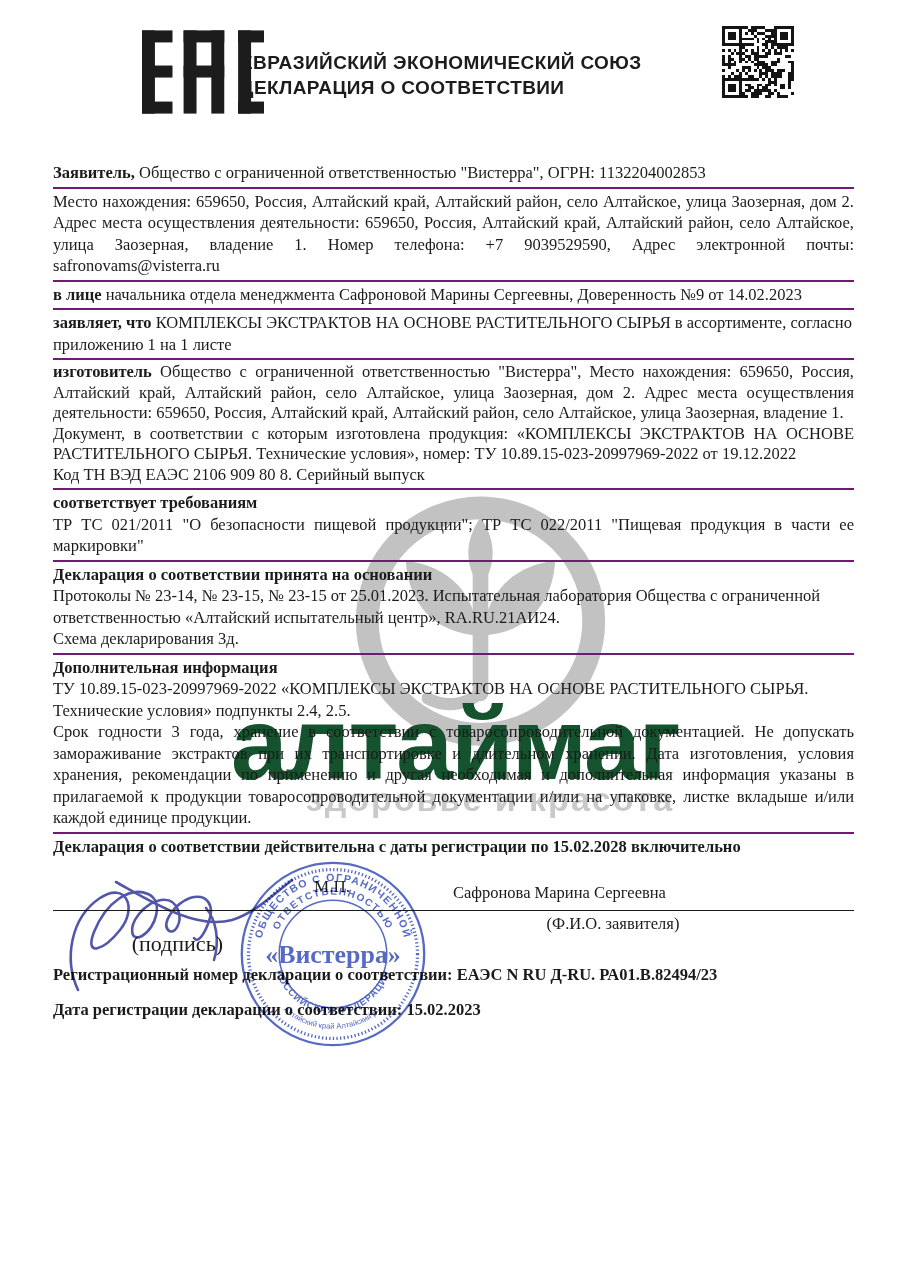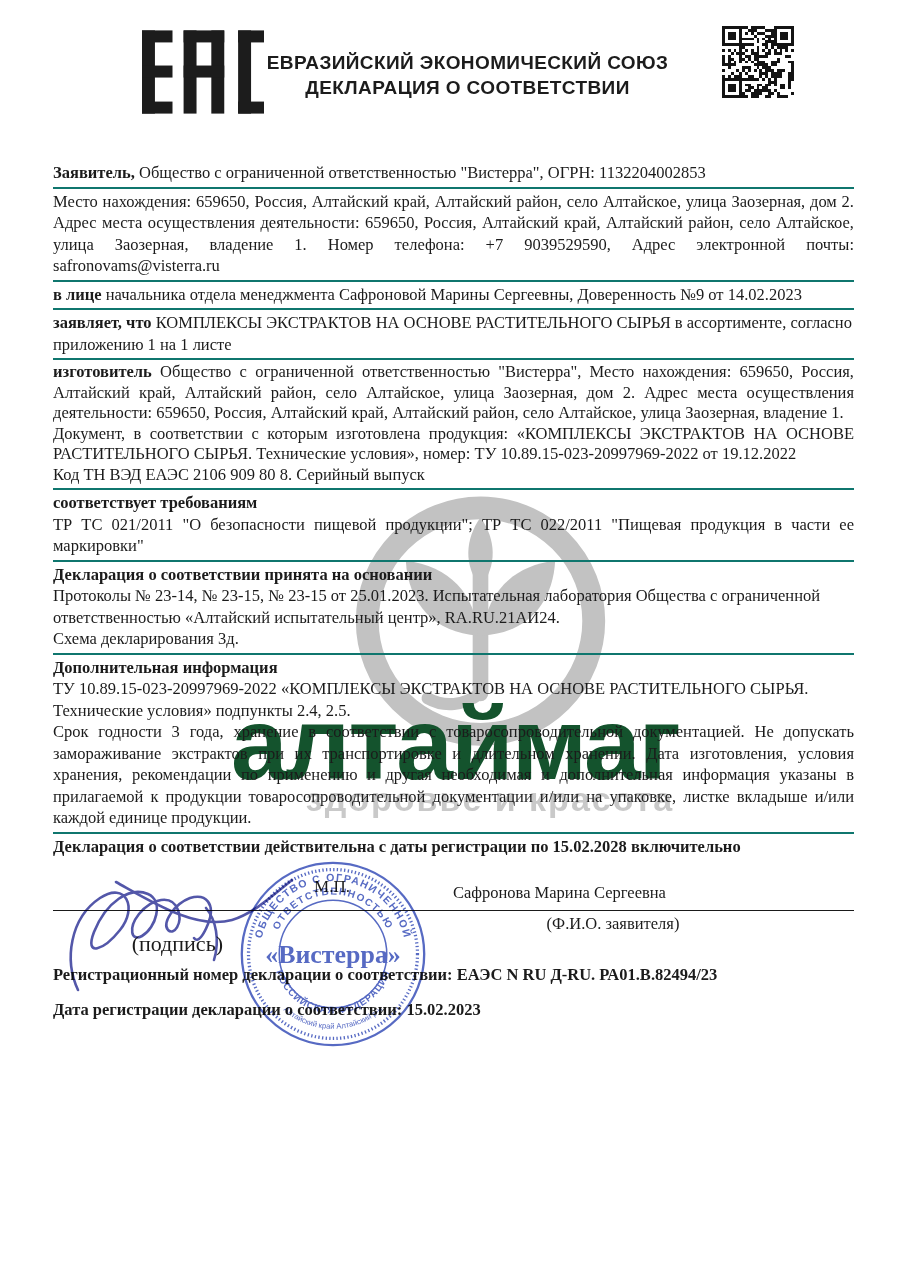--- a/index.html
+++ b/index.html
@@ -1,36 +1,36 @@
 <!DOCTYPE html>
 <html><head>
 <meta charset="utf-8">
 <style>
   html,body{margin:0;padding:0;background:#e8e8e8;}
   .page{position:relative;width:900px;height:1273px;background:#ffffff;overflow:hidden;
         font-family:"Liberation Serif", serif;color:#1b1b1b;}
   
   .eac{position:absolute;left:142px;top:30px;width:122px;height:84px;}
-  .title{position:absolute;left:240px;top:50px;width:455px;text-align:center;
+  .title{position:absolute;left:240px;top:50px;width:455px;
          font-family:"Liberation Sans", sans-serif;font-weight:bold;font-size:19px;
          line-height:25px;letter-spacing:.4px;color:#1c1c1c;}
   .qr{position:absolute;left:722px;top:26px;width:72px;height:72px;}
   
   .wm{position:absolute;z-index:0;color:#bdbdbd;}
   .wm-logo{left:348px;top:486px;width:265px;height:275px;}
   .wm-brand{left:105px;top:694px;width:700px;text-align:center;
             font-family:"Liberation Sans", sans-serif;font-weight:bold;
             font-size:102px;line-height:100px;letter-spacing:-2px;color:#14532d;}
   .wm-tag{left:140px;top:780px;width:700px;text-align:center;
           font-family:Liberation Sans, sans-serif;font-weight:bold;
           font-size:34px;letter-spacing:2px;color:#c9c9c9;}
   
   .doc{position:absolute;z-index:2;left:53px;top:160px;width:801px;font-size:16.5px;line-height:21.5px;}
   .row{padding:2px 0 3px 0;}
-  .ruled{border-top:2px solid #0f766e;}
+  .ruled{border-top:2px solid #701a75;}
   .b{font-weight:bold;}
   .just{text-align:justify;}
   .tight{line-height:20.5px;}
   p{margin:0;}
   
   .sigarea{position:relative;height:96px;}
   .sigline{position:absolute;left:0;top:50px;width:801px;border-bottom:1.6px solid #1a1a1a;}
   .sig-caption{position:absolute;left:30px;top:53px;width:140px;text-align:right;font-size:22px;margin-top:20px;}
   .mp{position:absolute;left:219px;top:16px;width:120px;text-align:center;font-size:17px;}
   .fio-name{position:absolute;left:400px;top:22px;width:320px;text-align:left;font-size:16.5px;}

